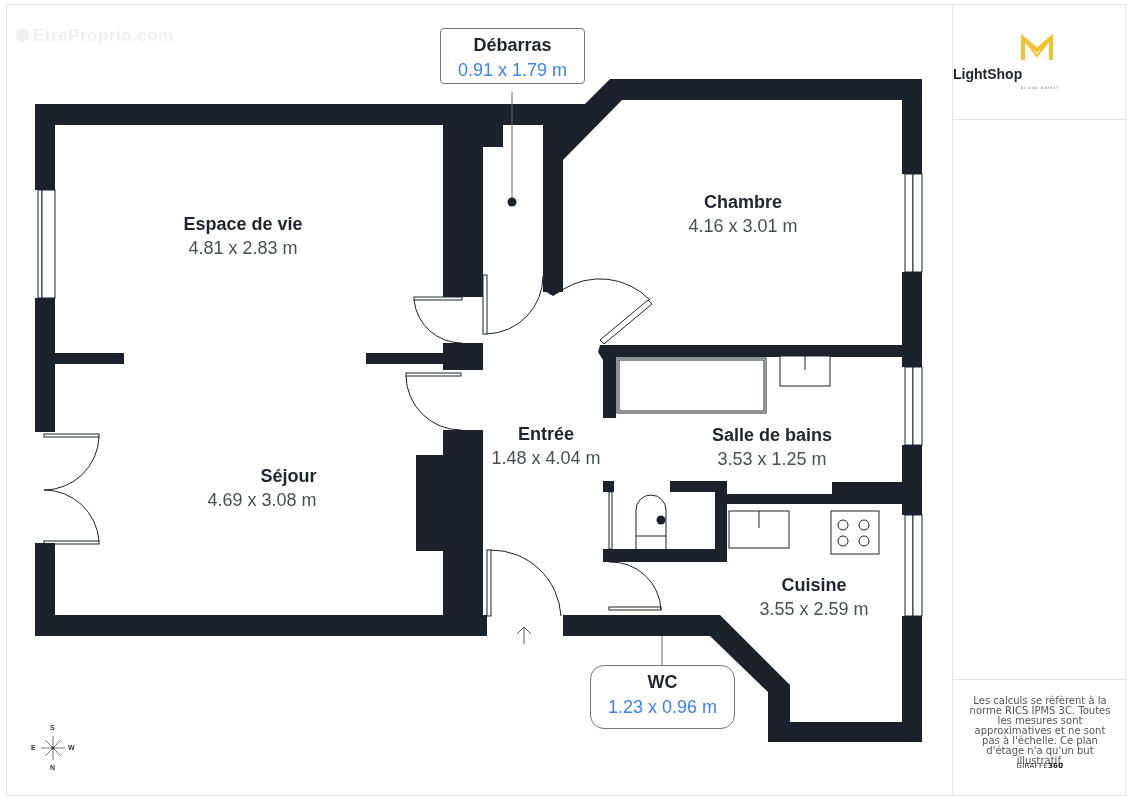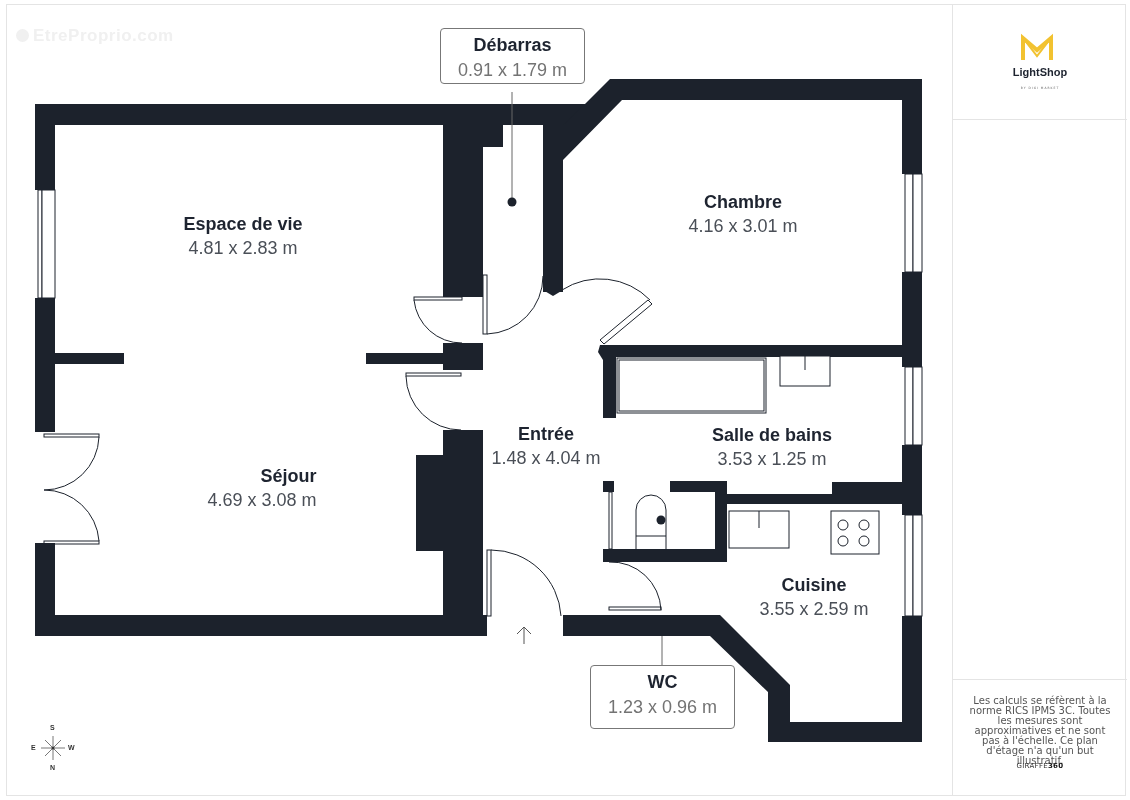--- a/index.html
+++ b/index.html
@@ -1,34 +1,34 @@
 <!DOCTYPE html>
 <html><head>
 <meta charset="utf-8">
 <style>
   html, body { margin:0; padding:0; background:#ffffff; }
   body { width:1130px; height:800px; position:relative; overflow:hidden; font-family:"DejaVu Sans", sans-serif; }
   .frame { position:absolute; left:6px; top:4px; width:1120px; height:792px; border:1px solid #e4e4e4; box-sizing:border-box; }
   .sidebar { position:absolute; left:952px; top:4px; width:174px; height:792px; border-left:1px solid #e4e4e4; box-sizing:border-box; }
   .logo-box { position:absolute; left:0; top:0; width:174px; height:115px; border-bottom:1px solid #e4e4e4; }
-  .logo-text { position:absolute; left:0; top:62px; width:174px; text-align:center; font-family:"Liberation Sans", sans-serif; font-weight:bold; font-size:11px; color:#1e2430; }
+  .logo-text { position:absolute; left:0; top:62px; width:174px; text-align:left; font-family:"Liberation Sans", sans-serif; font-weight:bold; font-size:14px; color:#1e2430; }
   .logo-sub { position:absolute; left:0; top:82px; width:174px; text-align:center; font-size:3px; letter-spacing:1px; color:#666; }
   .disclaimer-box { position:absolute; left:0; top:675px; width:174px; height:117px; border-top:1px solid #e4e4e4; }
   .disclaimer { position:absolute; left:12px; top:16px; width:150px; text-align:center; font-size:10px; line-height:10px; color:#555; }
   .brand { position:absolute; left:0; top:82px; width:174px; text-align:center; font-size:7px; color:#333; letter-spacing:0.3px; }
   .brand b { font-weight:bold; color:#111; }
   .watermark { position:absolute; left:16px; top:26px; font-family:"Liberation Sans", sans-serif; font-size:17px; color:#f0f0f0; font-weight:bold; letter-spacing:0.5px; }
   .watermark .dot { display:inline-block; width:13px; height:13px; border-radius:50%; background:#f0f0f0; vertical-align:-1px; margin-right:4px; }
   svg.plan { position:absolute; left:0; top:0; }
   .room { position:absolute; text-align:center; transform:translate(-50%, 0); white-space:nowrap; }
   .room .name { font-family:"Liberation Sans", sans-serif; font-weight:bold; font-size:18px; color:#1e2430; line-height:24px; }
   .room .dim { font-family:"Liberation Sans", sans-serif; font-size:18px; color:#4a4f57; line-height:24px; }
   .callout { position:absolute; background:#fff; border:1px solid #777; border-radius:4px; text-align:center; box-sizing:border-box; }
   .callout .name { font-family:"Liberation Sans", sans-serif; font-weight:bold; font-size:18px; color:#1e2430; line-height:26px; margin-top:3px; }
-  .callout .dim { font-family:"Liberation Sans", sans-serif; font-size:18px; color:#737373; line-height:24px; }
+  .callout .dim { font-family:"Liberation Sans", sans-serif; font-size:18px; color:#3b82f6; line-height:24px; }
   .compass { position:absolute; left:28px; top:724px; width:50px; height:50px; font-family:"Liberation Sans", sans-serif; font-weight:bold; font-size:7px; color:#333; }
   .compass span { position:absolute; }
 </style>
 </head>
 <body>
 
 <div class="frame"></div>
 
 <div class="watermark"><span class="dot"></span><span>EtreProprio.com</span></div>
 
@@ -159,21 +159,21 @@
 </div>
 <div class="room" style="left:814px; top:573px;">
   <div class="name">Cuisine</div>
   <div class="dim">3.55 x 2.59 m</div>
 </div>
 
 <div class="callout" style="left:440px; top:28px; width:145px; height:56px;">
   <div class="name">Débarras</div>
   <div class="dim">0.91 x 1.79 m</div>
 </div>
-<div class="callout" style="left:590px; top:665px; width:145px; height:64px;">
+<div class="callout" style="left:590px; top:665px; width:145px; height:64px;border-radius:14px;">
   <div class="name">WC</div>
   <div class="dim">1.23 x 0.96 m</div>
 </div>
 
 <div class="compass">
   <svg width="50" height="50" style="position:absolute;left:0;top:0">
     <g stroke="#555" stroke-width="0.8">
       <line x1="25" y1="12" x2="25" y2="36"></line>
       <line x1="13" y1="24" x2="37" y2="24"></line>
       <line x1="17" y1="16" x2="33" y2="32"></line>

